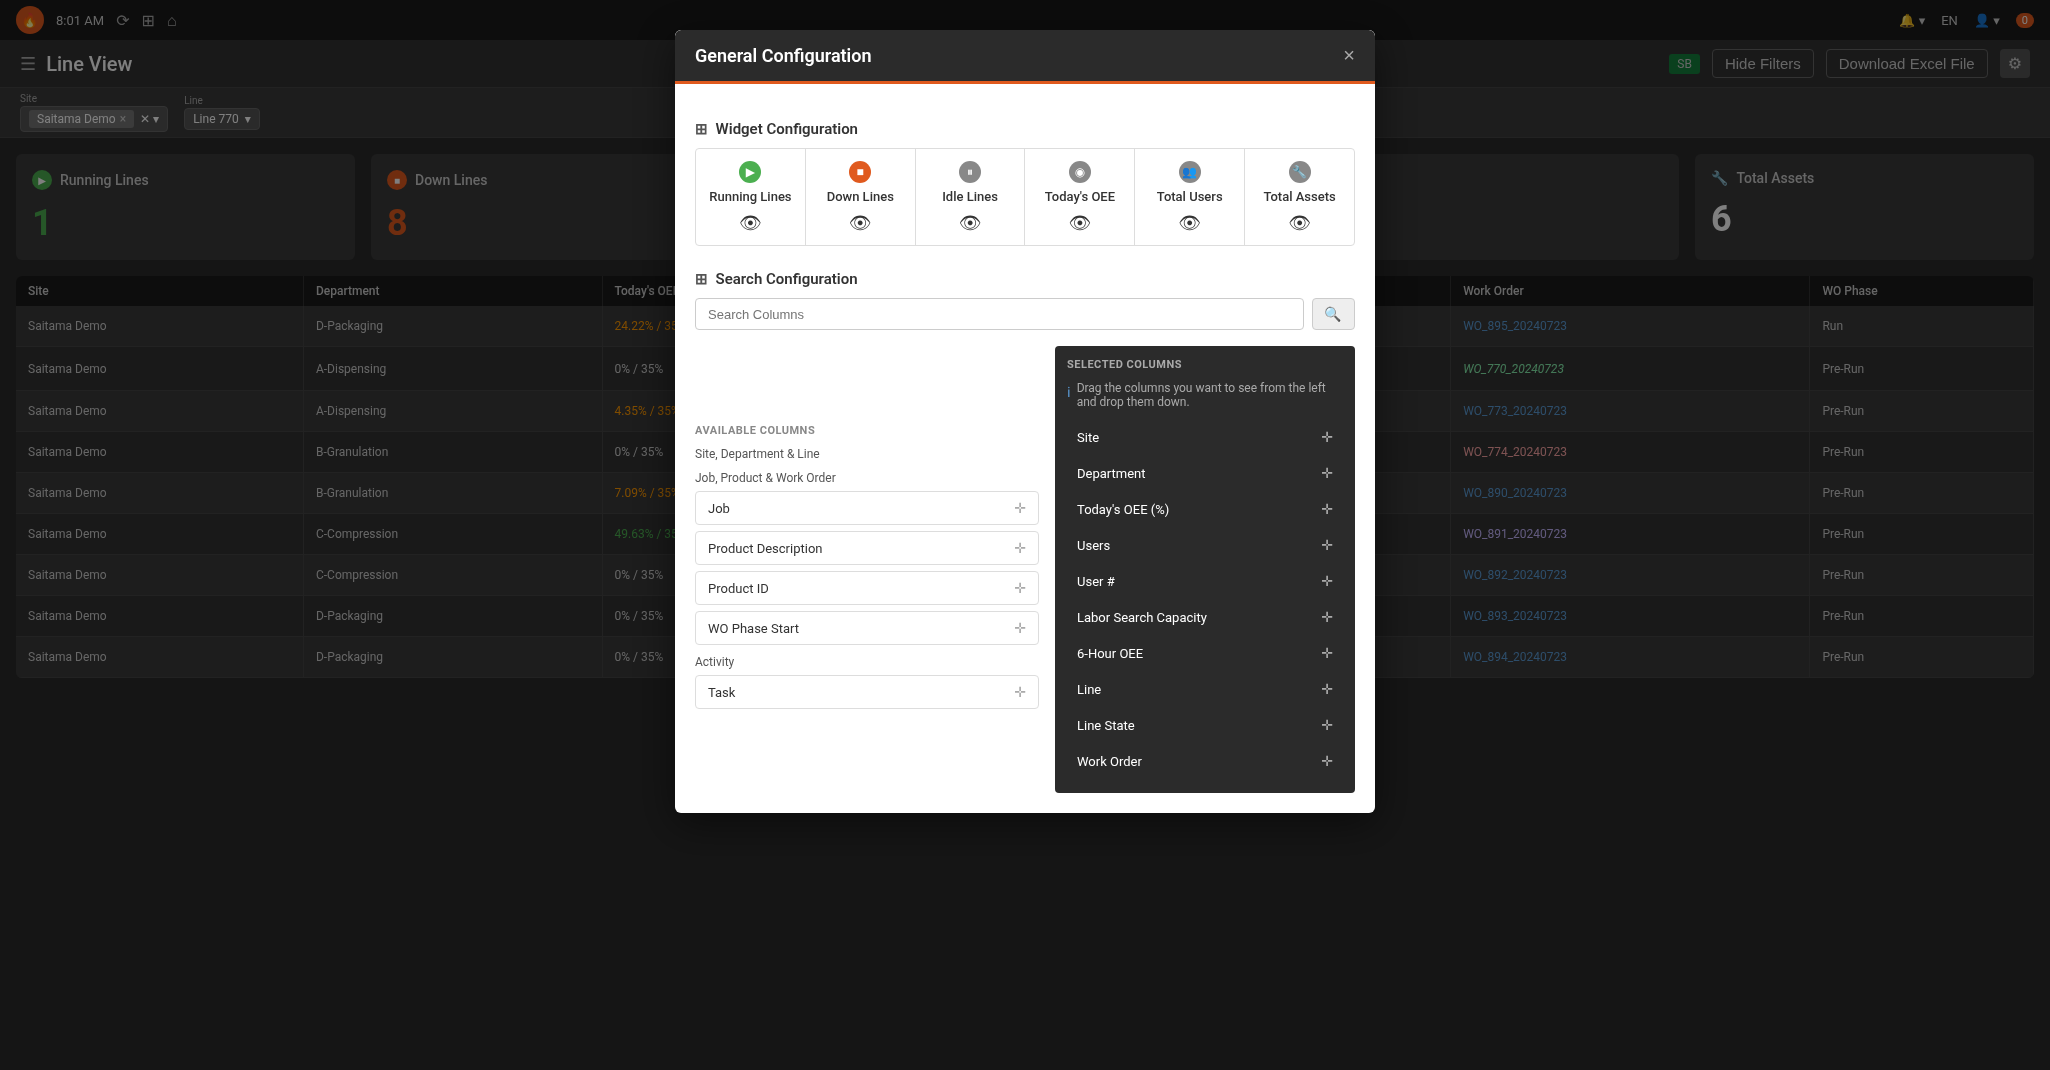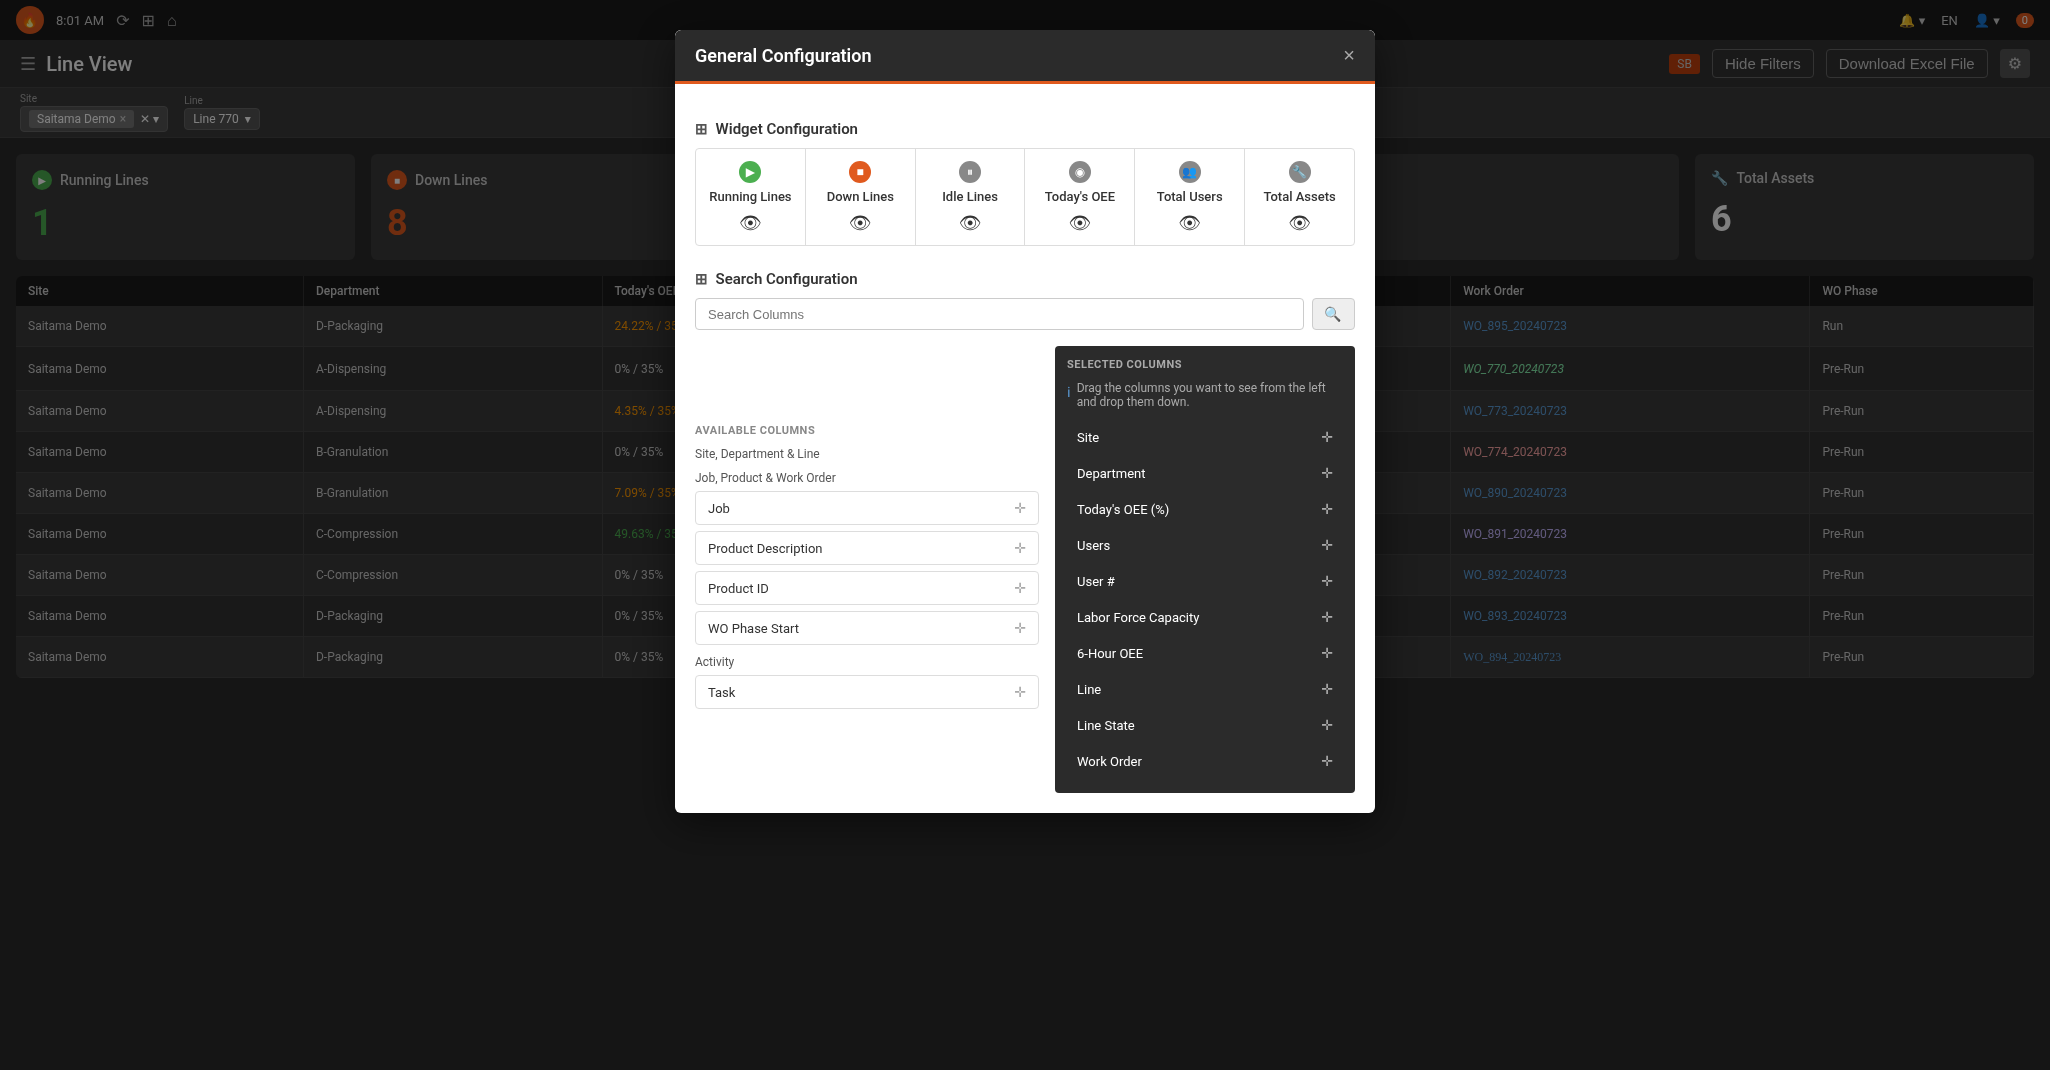--- a/index.html
+++ b/index.html
@@ -361,21 +361,21 @@
     <span class="nav-badge">0</span>
   </div>
 </div>
 
 <div class="page-header">
   <div class="page-title">
     <span class="page-title-icon">☰</span>
     <span>Line View</span>
   </div>
   <div class="header-right">
-    <span style="background:#c2410c;color:#ccc;padding:3px 8px;border-radius:3px;font-size:12px;">SB</span>
+    <span style="background:#15803d;color:#ccc;padding:3px 8px;border-radius:3px;font-size:12px;">SB</span>
     <button class="btn-outline">Hide Filters</button>
     <button class="btn-outline">Download Excel File</button>
     <button class="btn-gray">⚙</button>
   </div>
 </div>
 
 <div class="filters-bar">
   <div class="filter-group">
     <span class="filter-label">Site</span>
     <div class="filter-select">
@@ -551,21 +551,21 @@
       <tr>
         <td>Saitama Demo</td>
         <td>D-Packaging</td>
         <td style="color:#ccc">0% / 35%</td>
         <td>
           <div style="width:24px;height:24px;border-radius:50%;background:#666;display:inline-flex;align-items:center;justify-content:center;font-size:10px;color:white;">JF</div>
         </td>
         <td>
           <span style="background:#c0392b;color:white;padding:3px 8px;border-radius:3px;font-size:11px;">Planned Down Time</span>
         </td>
-        <td style="color:#5b9bd5;cursor:pointer;font-family:Liberation Serif, serif;">WO_894_20240723</td>
+        <td style="color:#5b9bd5;cursor:pointer;">WO_894_20240723</td>
         <td>Pre-Run</td>
       </tr>
     </tbody>
     </table>
   </div>
 </div>
 
 <div class="modal-overlay">
   <div class="modal">
     <div class="modal-header">
@@ -682,21 +682,21 @@
         <span>Users</span>
         <span class="drag-icon">✛</span>
       </div>
 
       <div class="selected-col-item">
         <span>User #</span>
         <span class="drag-icon">✛</span>
       </div>
 
       <div class="selected-col-item">
-        <span>Labor Force Capacity</span>
+        <span>Labor Search Capacity</span>
         <span class="drag-icon">✛</span>
       </div>
 
       <div class="selected-col-item">
         <span>6-Hour OEE</span>
         <span class="drag-icon">✛</span>
       </div>
 
       <div class="selected-col-item">
         <span>Line</span>

